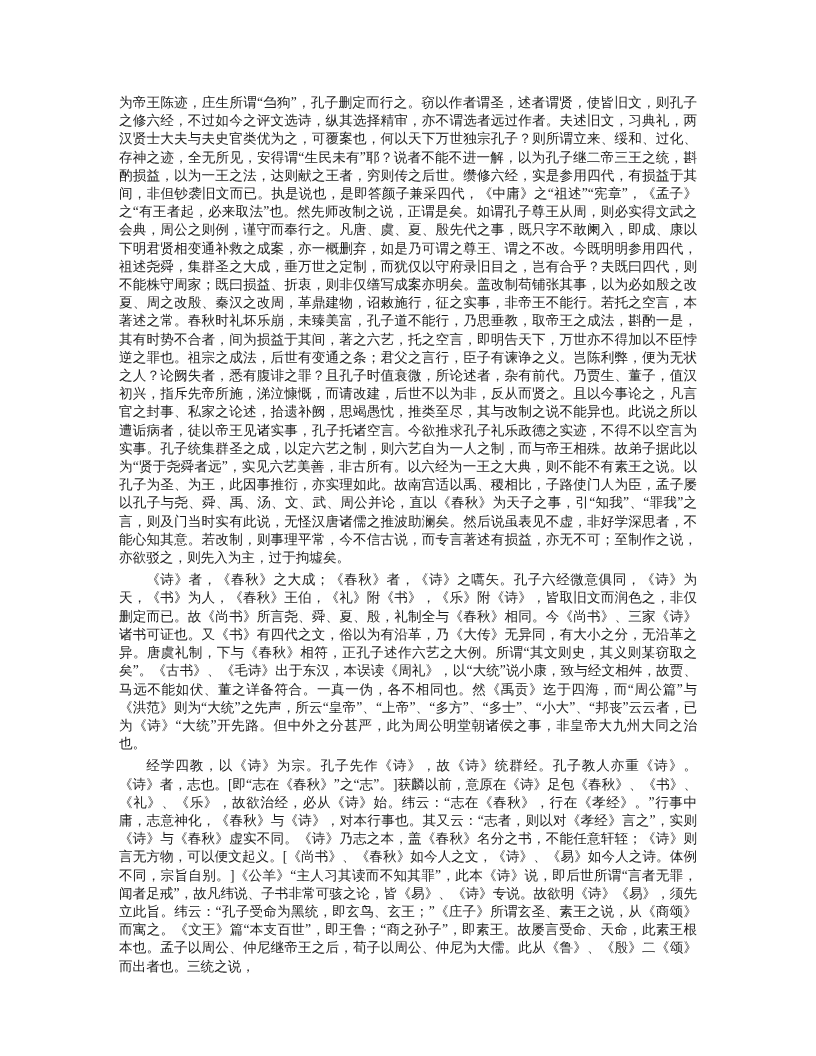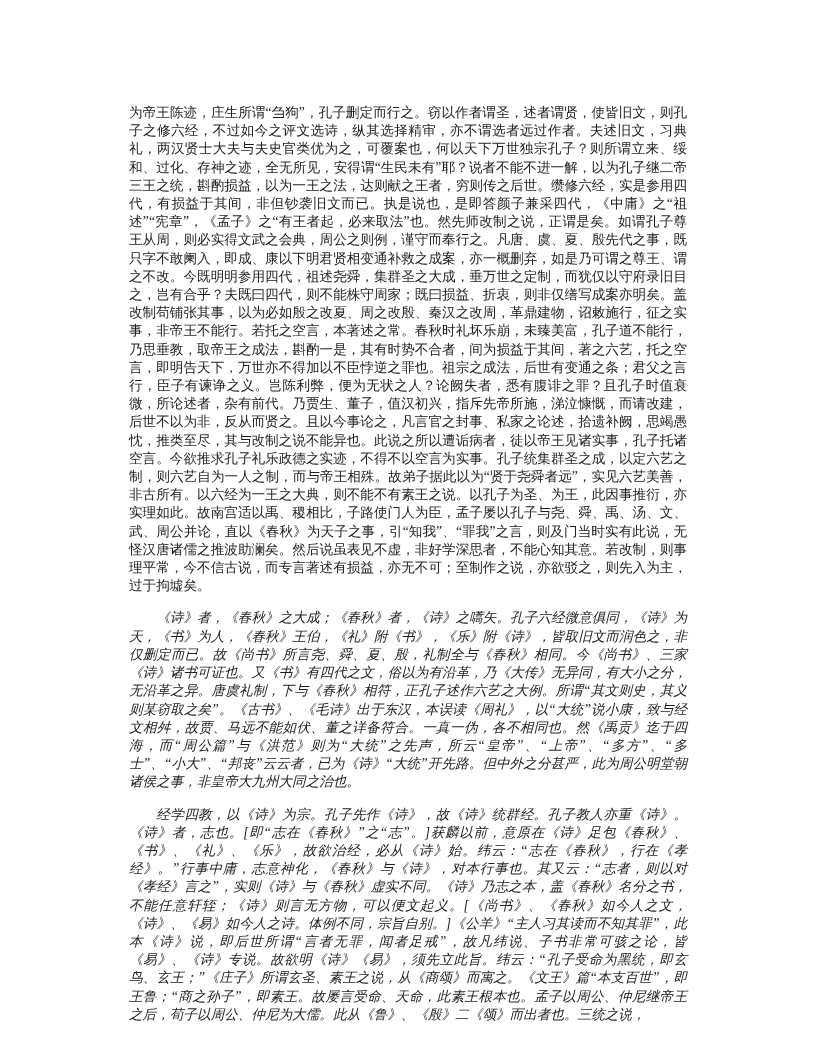--- a/index.html
+++ b/index.html
@@ -23,26 +23,25 @@
     width: 586px;
     color: #1c1c1c;
     font-family: "Liberation Serif", "DejaVu Serif", serif;
     font-size: 13.6px;
     line-height: 18.2px;
     text-align: justify;
     text-justify: inter-ideograph;
     word-break: break-all;
   }
   .doc-body p {
-    margin: 14px;
+    margin: 4px;
     padding: 0;
   }
   .doc-body p.indent {
     text-indent: 2em;
-    font-style: italic;
   }
 </style>
 </head>
 <body>
 
 <div class="page">
   <main class="doc-body" id="doc-body">
 
   <p class="">为帝王陈迹，庄生所谓“刍狗”，孔子删定而行之。窃以作者谓圣，述者谓贤，使皆旧文，则孔子之修六经，不过如今之评文选诗，纵其选择精审，亦不谓选者远过作者。夫述旧文，习典礼，两汉贤士大夫与夫史官类优为之，可覆案也，何以天下万世独宗孔子？则所谓立来、绥和、过化、存神之迹，全无所见，安得谓“生民未有”耶？说者不能不进一解，以为孔子继二帝三王之统，斟酌损益，以为一王之法，达则献之王者，穷则传之后世。缵修六经，实是参用四代，有损益于其间，非但钞袭旧文而已。执是说也，是即答颜子兼采四代，《中庸》之“祖述”“宪章”，《孟子》之“有王者起，必来取法”也。然先师改制之说，正谓是矣。如谓孔子尊王从周，则必实得文武之会典，周公之则例，谨守而奉行之。凡唐、虞、夏、殷先代之事，既只字不敢阑入，即成、康以下明君贤相变通补救之成案，亦一概删弃，如是乃可谓之尊王、谓之不改。今既明明参用四代，祖述尧舜，集群圣之大成，垂万世之定制，而犹仅以守府录旧目之，岂有合乎？夫既曰四代，则不能株守周家；既曰损益、折衷，则非仅缮写成案亦明矣。盖改制苟铺张其事，以为必如殷之改夏、周之改殷、秦汉之改周，革鼎建物，诏敕施行，征之实事，非帝王不能行。若托之空言，本著述之常。春秋时礼坏乐崩，未臻美富，孔子道不能行，乃思垂教，取帝王之成法，斟酌一是，其有时势不合者，间为损益于其间，著之六艺，托之空言，即明告天下，万世亦不得加以不臣悖逆之罪也。祖宗之成法，后世有变通之条；君父之言行，臣子有谏诤之义。岂陈利弊，便为无状之人？论阙失者，悉有腹诽之罪？且孔子时值衰微，所论述者，杂有前代。乃贾生、董子，值汉初兴，指斥先帝所施，涕泣慷慨，而请改建，后世不以为非，反从而贤之。且以今事论之，凡言官之封事、私家之论述，拾遗补阙，思竭愚忱，推类至尽，其与改制之说不能异也。此说之所以遭诟病者，徒以帝王见诸实事，孔子托诸空言。今欲推求孔子礼乐政德之实迹，不得不以空言为实事。孔子统集群圣之成，以定六艺之制，则六艺自为一人之制，而与帝王相殊。故弟子据此以为“贤于尧舜者远”，实见六艺美善，非古所有。以六经为一王之大典，则不能不有素王之说。以孔子为圣、为王，此因事推衍，亦实理如此。故南宫适以禹、稷相比，子路使门人为臣，孟子屡以孔子与尧、舜、禹、汤、文、武、周公并论，直以《春秋》为天子之事，引“知我”、“罪我”之言，则及门当时实有此说，无怪汉唐诸儒之推波助澜矣。然后说虽表见不虚，非好学深思者，不能心知其意。若改制，则事理平常，今不信古说，而专言著述有损益，亦无不可；至制作之说，亦欲驳之，则先入为主，过于拘墟矣。</p>
       <p class="indent">《诗》者，《春秋》之大成；《春秋》者，《诗》之嚆矢。孔子六经微意俱同，《诗》为天，《书》为人，《春秋》王伯，《礼》附《书》，《乐》附《诗》，皆取旧文而润色之，非仅删定而已。故《尚书》所言尧、舜、夏、殷，礼制全与《春秋》相同。今《尚书》、三家《诗》诸书可证也。又《书》有四代之文，俗以为有沿革，乃《大传》无异同，有大小之分，无沿革之异。唐虞礼制，下与《春秋》相符，正孔子述作六艺之大例。所谓“其文则史，其义则某窃取之矣”。《古书》、《毛诗》出于东汉，本误读《周礼》，以“大统”说小康，致与经文相舛，故贾、马远不能如伏、董之详备符合。一真一伪，各不相同也。然《禹贡》迄于四海，而“周公篇”与《洪范》则为“大统”之先声，所云“皇帝”、“上帝”、“多方”、“多士”、“小大”、“邦丧”云云者，已为《诗》“大统”开先路。但中外之分甚严，此为周公明堂朝诸侯之事，非皇帝大九州大同之治也。</p>

